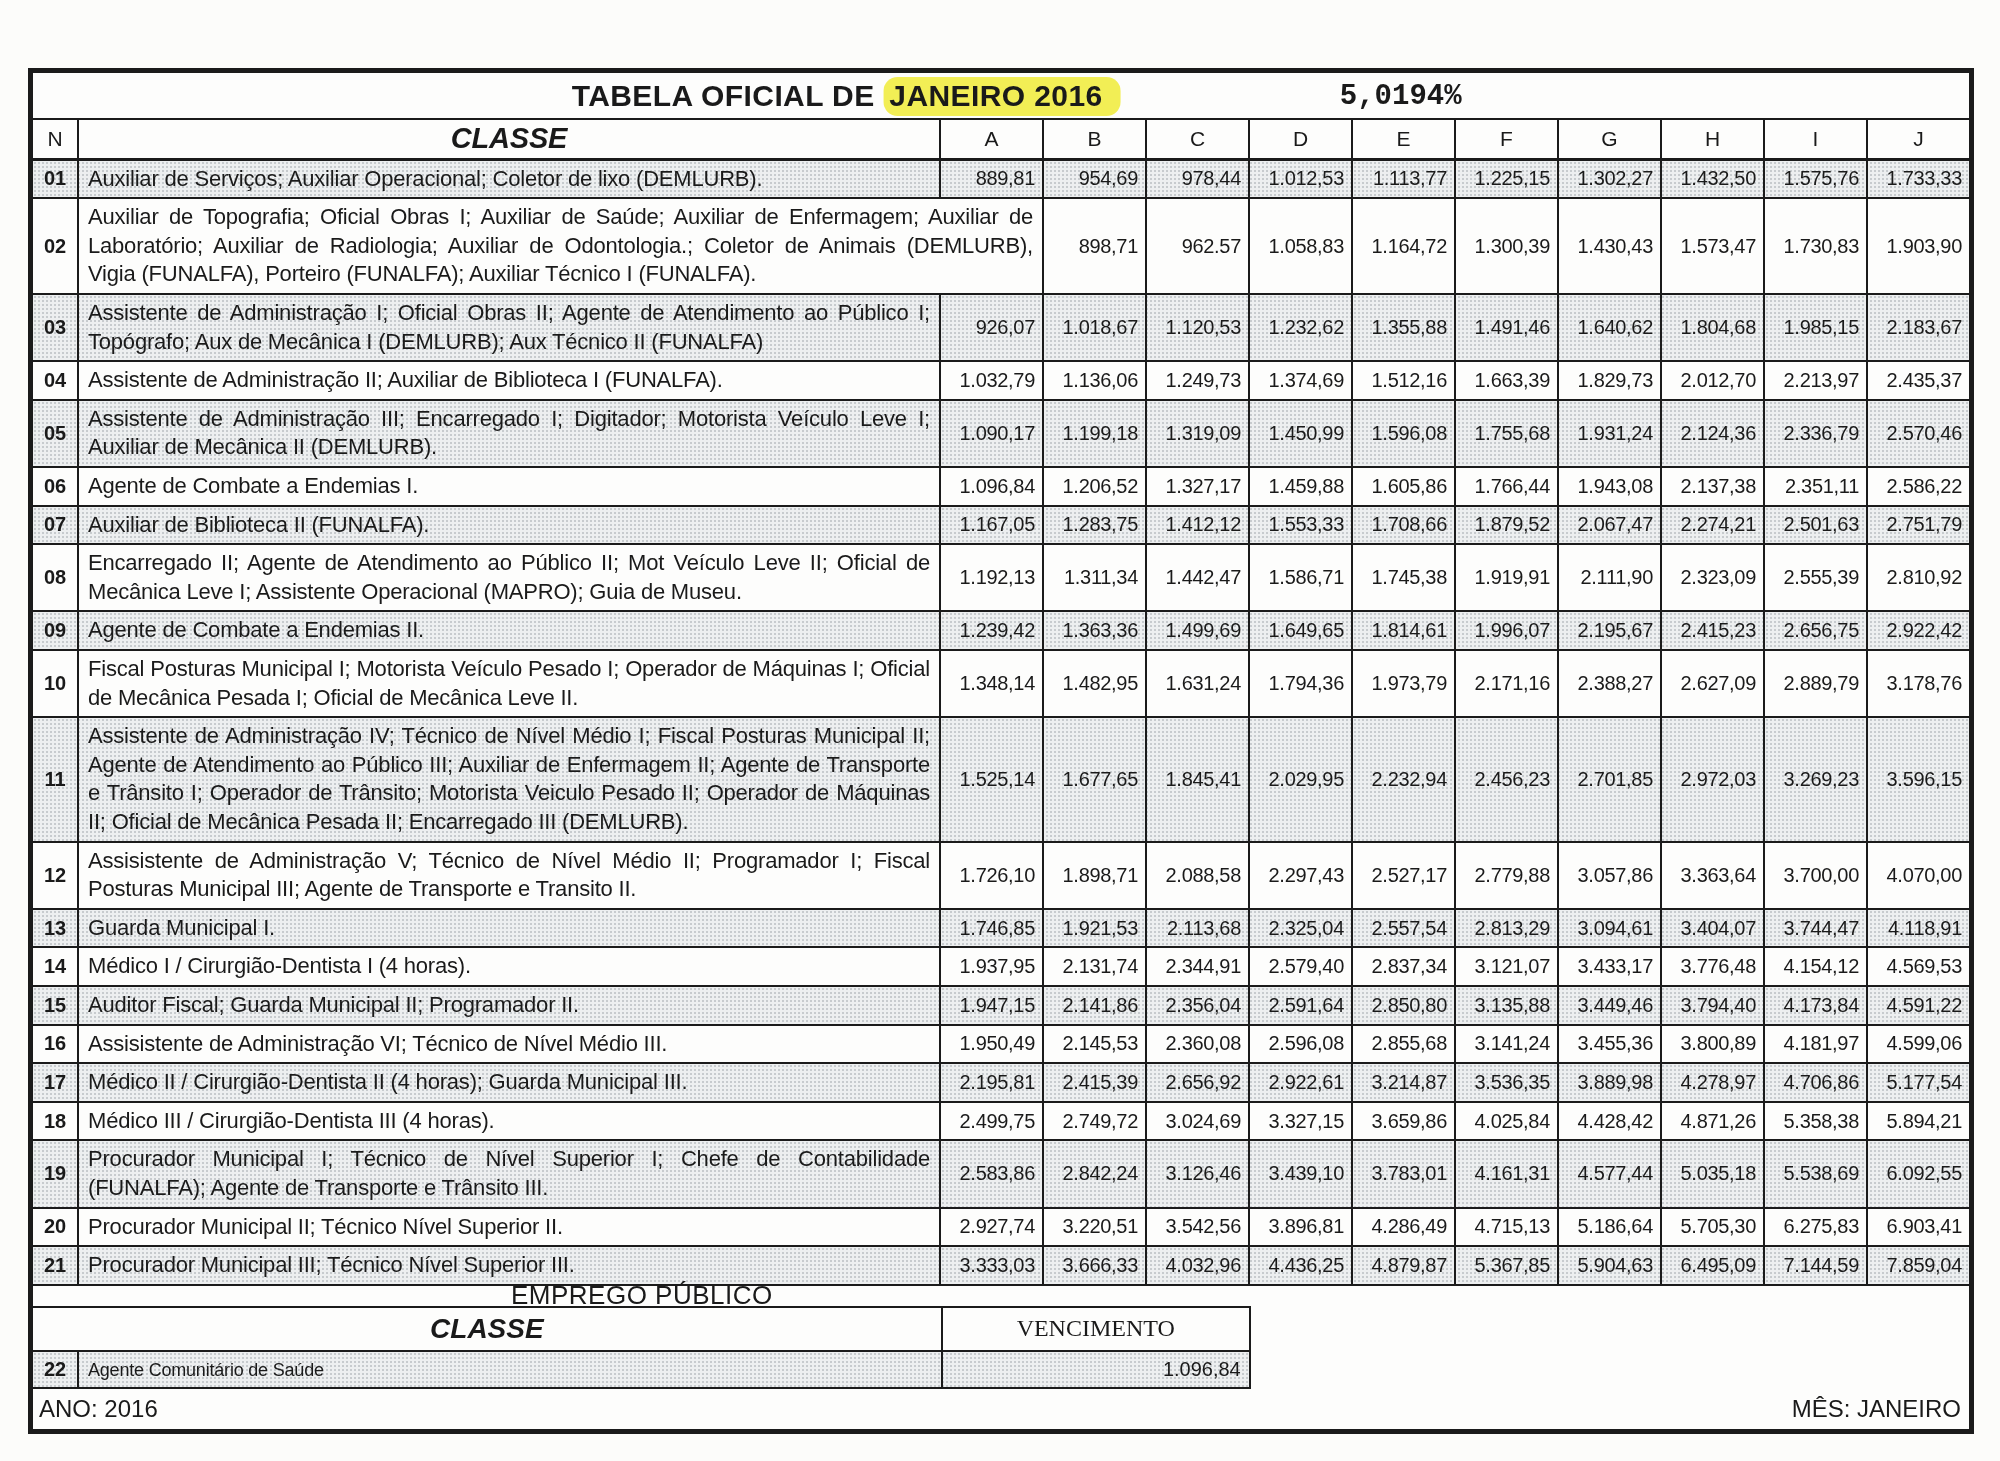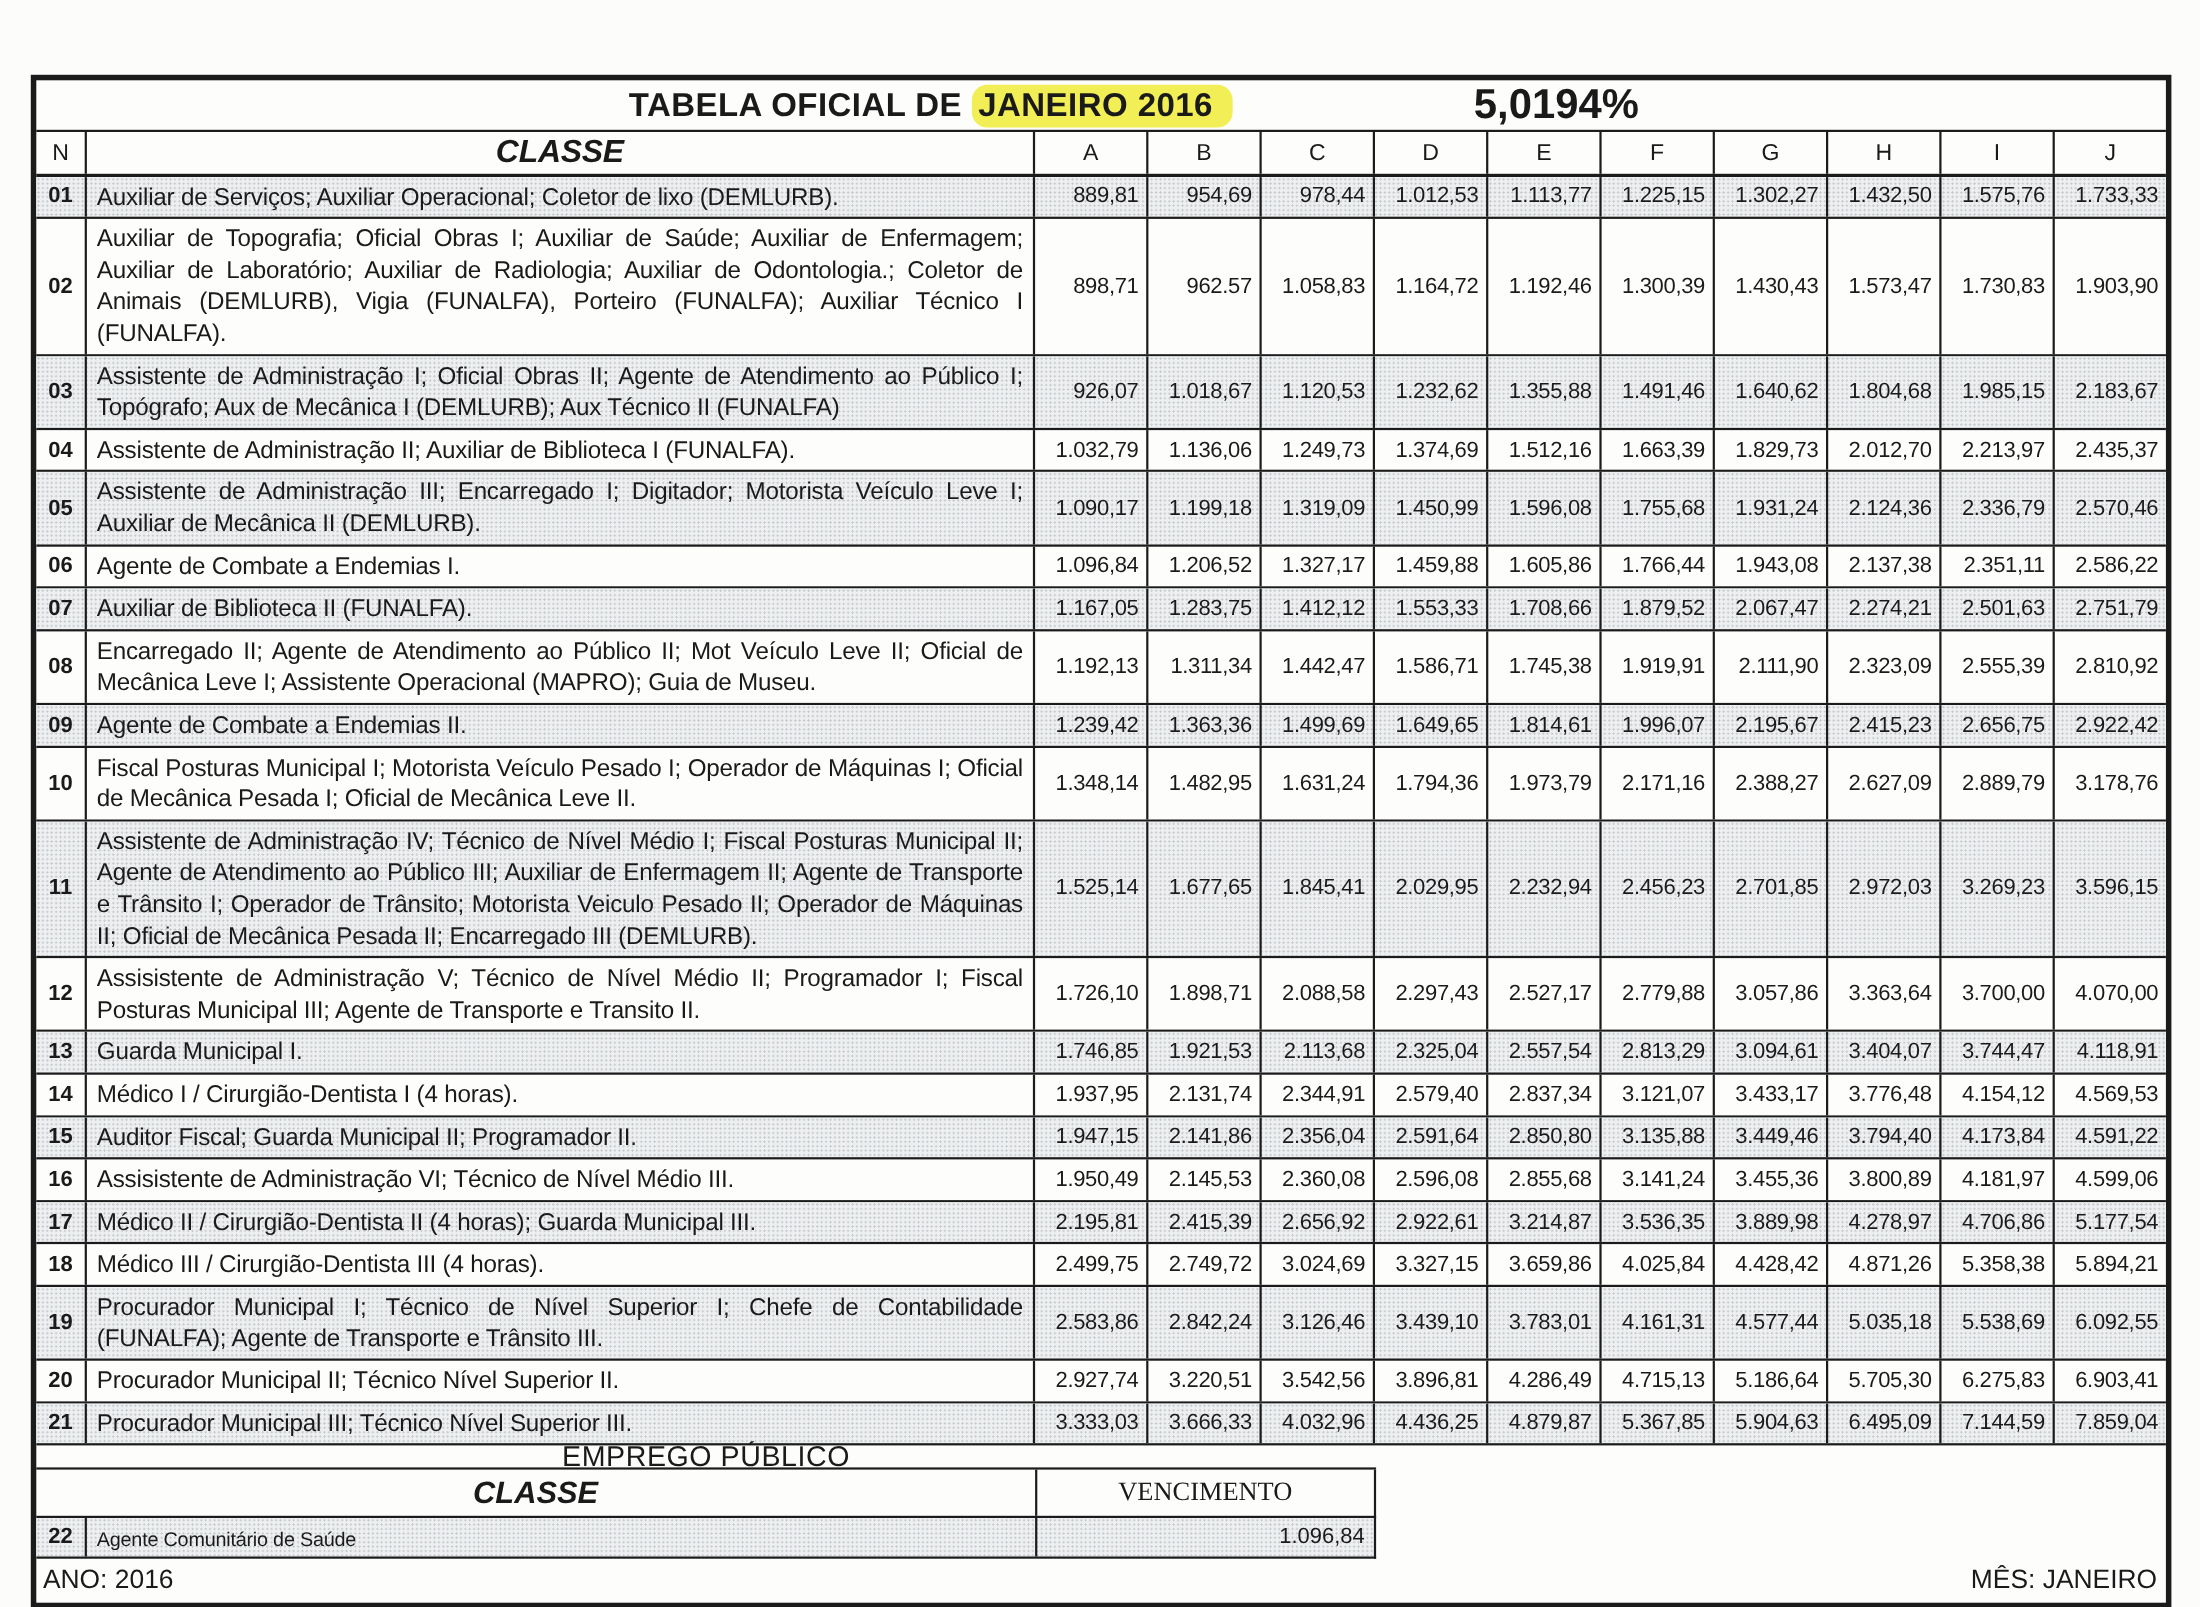--- a/index.html
+++ b/index.html
@@ -19,21 +19,21 @@
   }
   
   .title-row { position:relative; height:47px; border-bottom:2px solid var(--border,#1b1b1b); }
   .title {
     position:absolute; left:42%; top:50%; transform:translate(-50%,-50%);
     font-size:30px; font-weight:bold; white-space:nowrap; letter-spacing:.4px;
   }
   .hl { background:var(--highlight,#f2ee55); padding:2px 18px 4px 6px; border-radius:14px;margin-top:16px; }
   .pct {
     position:absolute; left:67.5%; top:50%; transform:translateY(-50%);
-    font-size:38px; font-weight:bold;
+    font-size:29px; font-weight:bold;font-family:Liberation Mono, monospace;
   }
   
   .hrow { display:flex; border-bottom:3px solid var(--border,#1b1b1b); min-height:38px; }
   .trow { display:flex; border-bottom:2px solid var(--border,#1b1b1b); min-height:37px; }
   .cell { border-left:2px solid var(--border,#1b1b1b); display:flex; align-items:center; }
   .cell:first-child { border-left:none; }
   .n-col  { flex:0 0 44px; justify-content:center; font-weight:bold; font-size:20px; padding:2px 0; }
   .classe-col { flex:1 1 auto; padding:4px 9px; font-size:22px; line-height:1.3; letter-spacing:-0.2px; }
   .classe-col .txt { width:100%; text-align:justify; }
   .grade-col { flex:0 0 103px; justify-content:center; font-size:21px; }
@@ -118,21 +118,20 @@
       </div>
       <div class="trow">
         <div class="cell n-col">02</div>
         <div class="cell classe-col">
           <span class="txt">Auxiliar de Topografia; Oficial Obras I; Auxiliar de Saúde; Auxiliar de Enfermagem; Auxiliar de Laboratório; Auxiliar de Radiologia; Auxiliar de Odontologia.; Coletor de Animais (DEMLURB), Vigia (FUNALFA), Porteiro (FUNALFA); Auxiliar Técnico I (FUNALFA).</span>
         </div>
         <div class="cell grade-col">898,71</div>
         <div class="cell grade-col">962.57</div>
         <div class="cell grade-col">1.058,83</div>
         <div class="cell grade-col">1.164,72</div>
-        <div class="cell grade-col">1.192,46</div>
         <div class="cell grade-col">1.300,39</div>
         <div class="cell grade-col">1.430,43</div>
         <div class="cell grade-col">1.573,47</div>
         <div class="cell grade-col">1.730,83</div>
         <div class="cell grade-col">1.903,90</div>
       </div>
       <div class="trow shaded">
         <div class="cell n-col">03</div>
         <div class="cell classe-col">
           <span class="txt">Assistente de Administração I; Oficial Obras II; Agente de Atendimento ao Público I; Topógrafo; Aux de Mecânica I (DEMLURB); Aux Técnico II (FUNALFA)</span>

